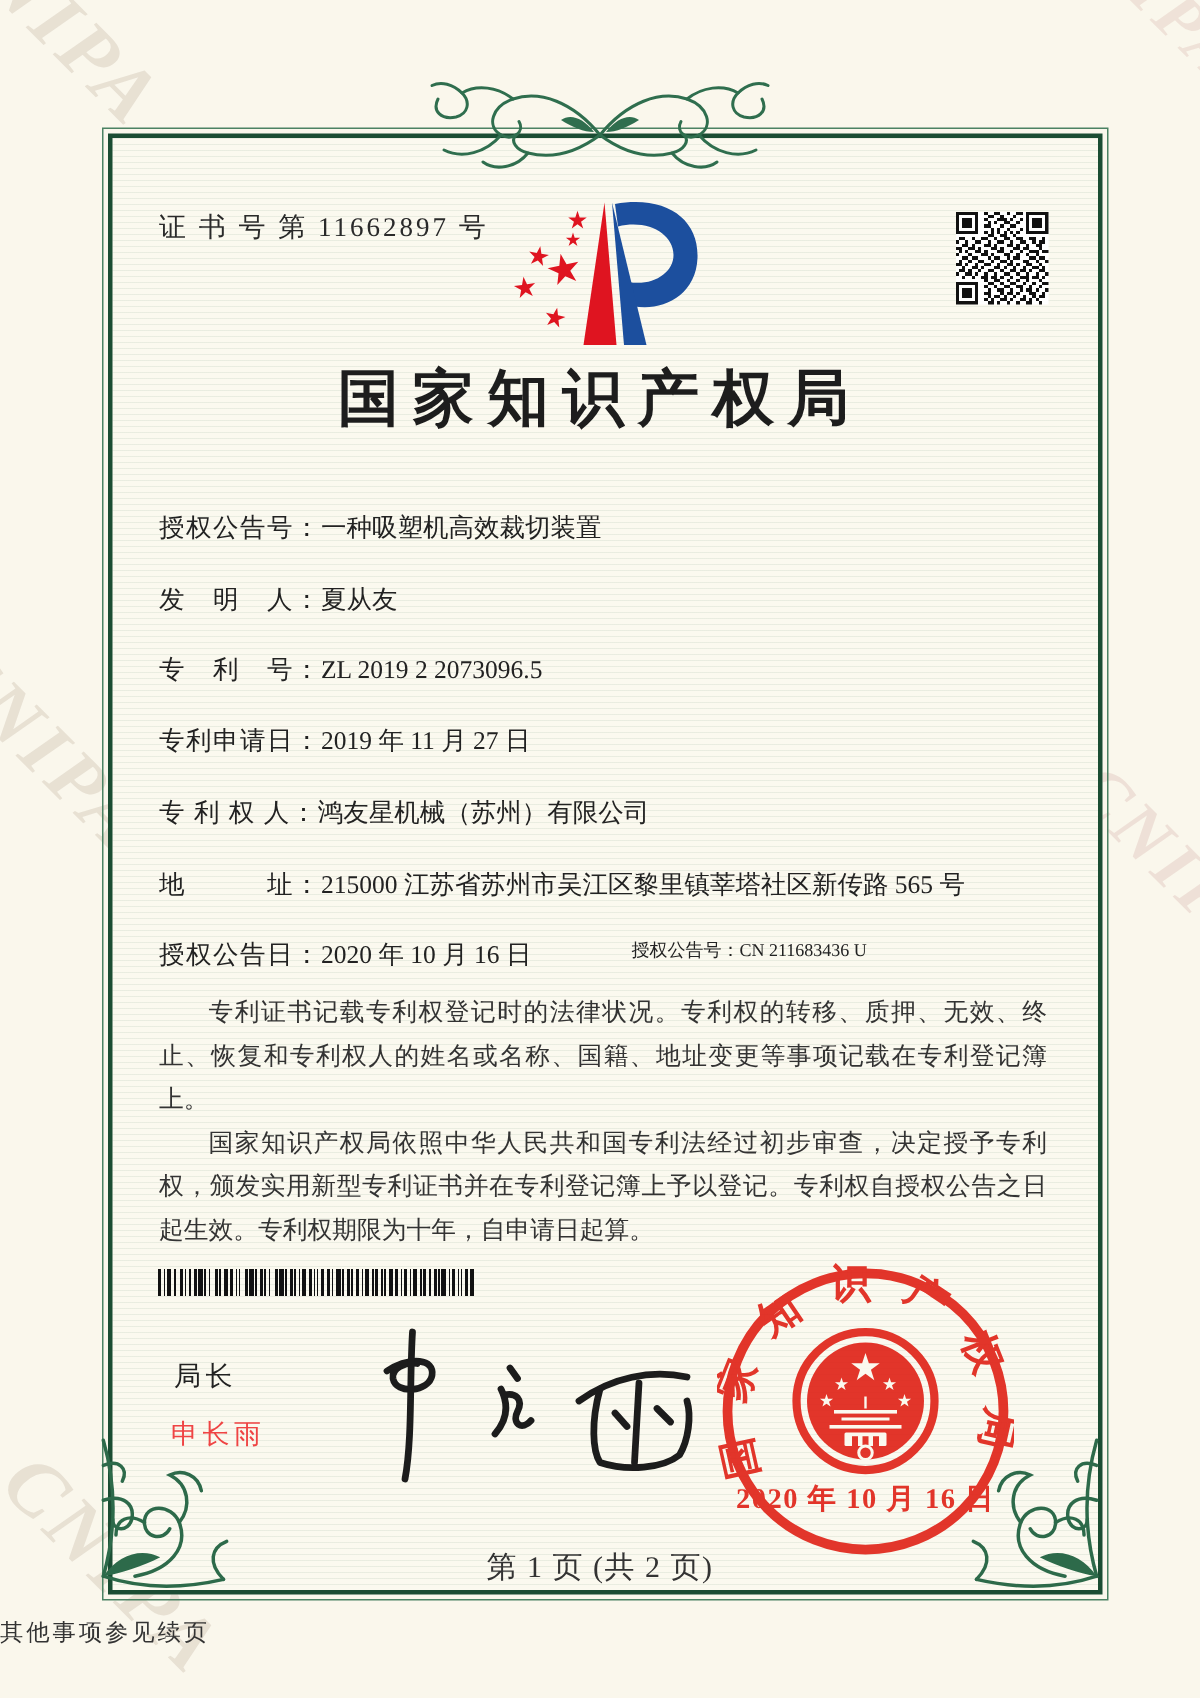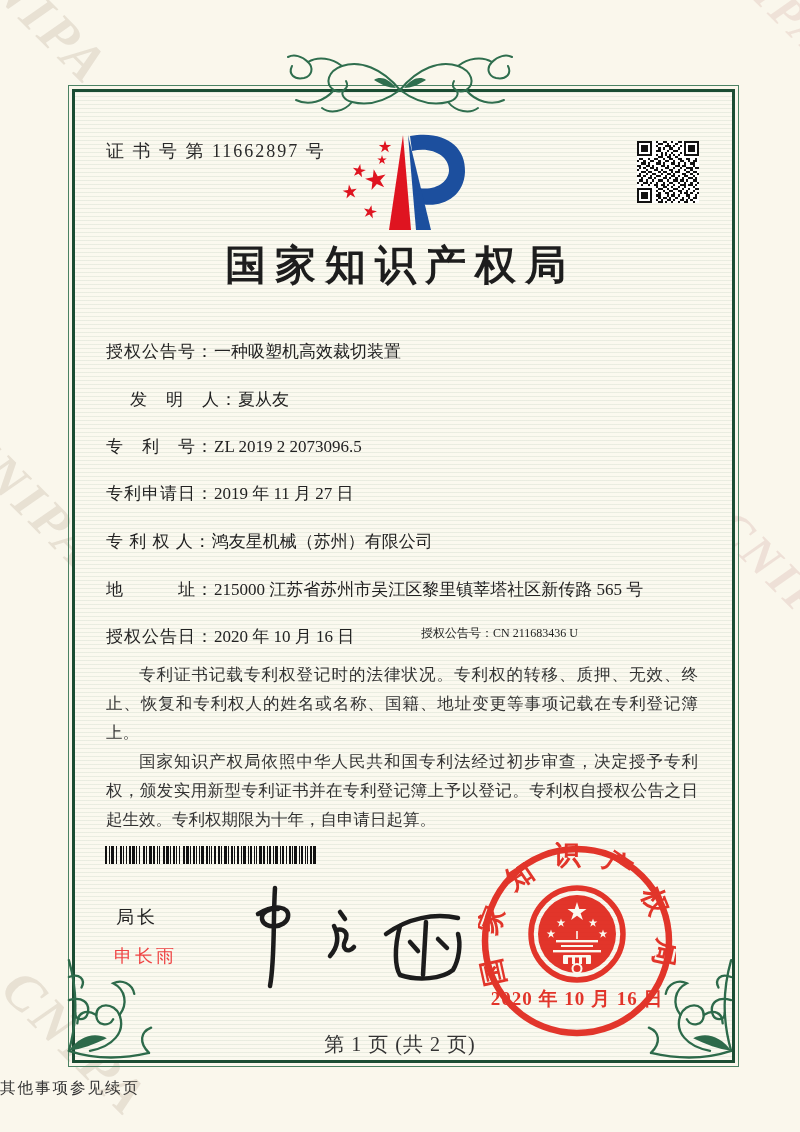--- a/index.html
+++ b/index.html
@@ -174,21 +174,21 @@
                  M9,27h1v1h-1z M11,27h1v1h-1z M14,27h2v1h-2z M17,27h1v1h-1z M20,27h2v1h-2z M23,27h1v1h-1z M25,27h1v1h-1z
                  M10,28h2v1h-2z M13,28h1v1h-1z M16,28h1v1h-1z M19,28h1v1h-1z M22,28h2v1h-2z M26,28h1v1h-1z"></path>
       </g>
     </svg>
 
     <div class="title">国家知识产权局</div>
 
     <div class="field" style="top:340px;">
       <span class="lab">授权公告号：</span><span>一种吸塑机高效裁切装置</span>
     </div>
-    <div class="field" style="top:388px;margin-left:24px;">
+    <div class="field" style="top:388px;">
       <span class="lab">发　明　人：</span><span>夏从友</span>
     </div>
     <div class="field" style="top:435px;">
       <span class="lab">专　利　号：</span><span>ZL 2019 2 2073096.5</span>
     </div>
     <div class="field" style="top:482px;">
       <span class="lab">专利申请日：</span><span>2019 年 11 月 27 日</span>
     </div>
     <div class="field" style="top:530px;">
       <span class="lab">专 利 权 人：</span><span>鸿友星机械（苏州）有限公司</span>

